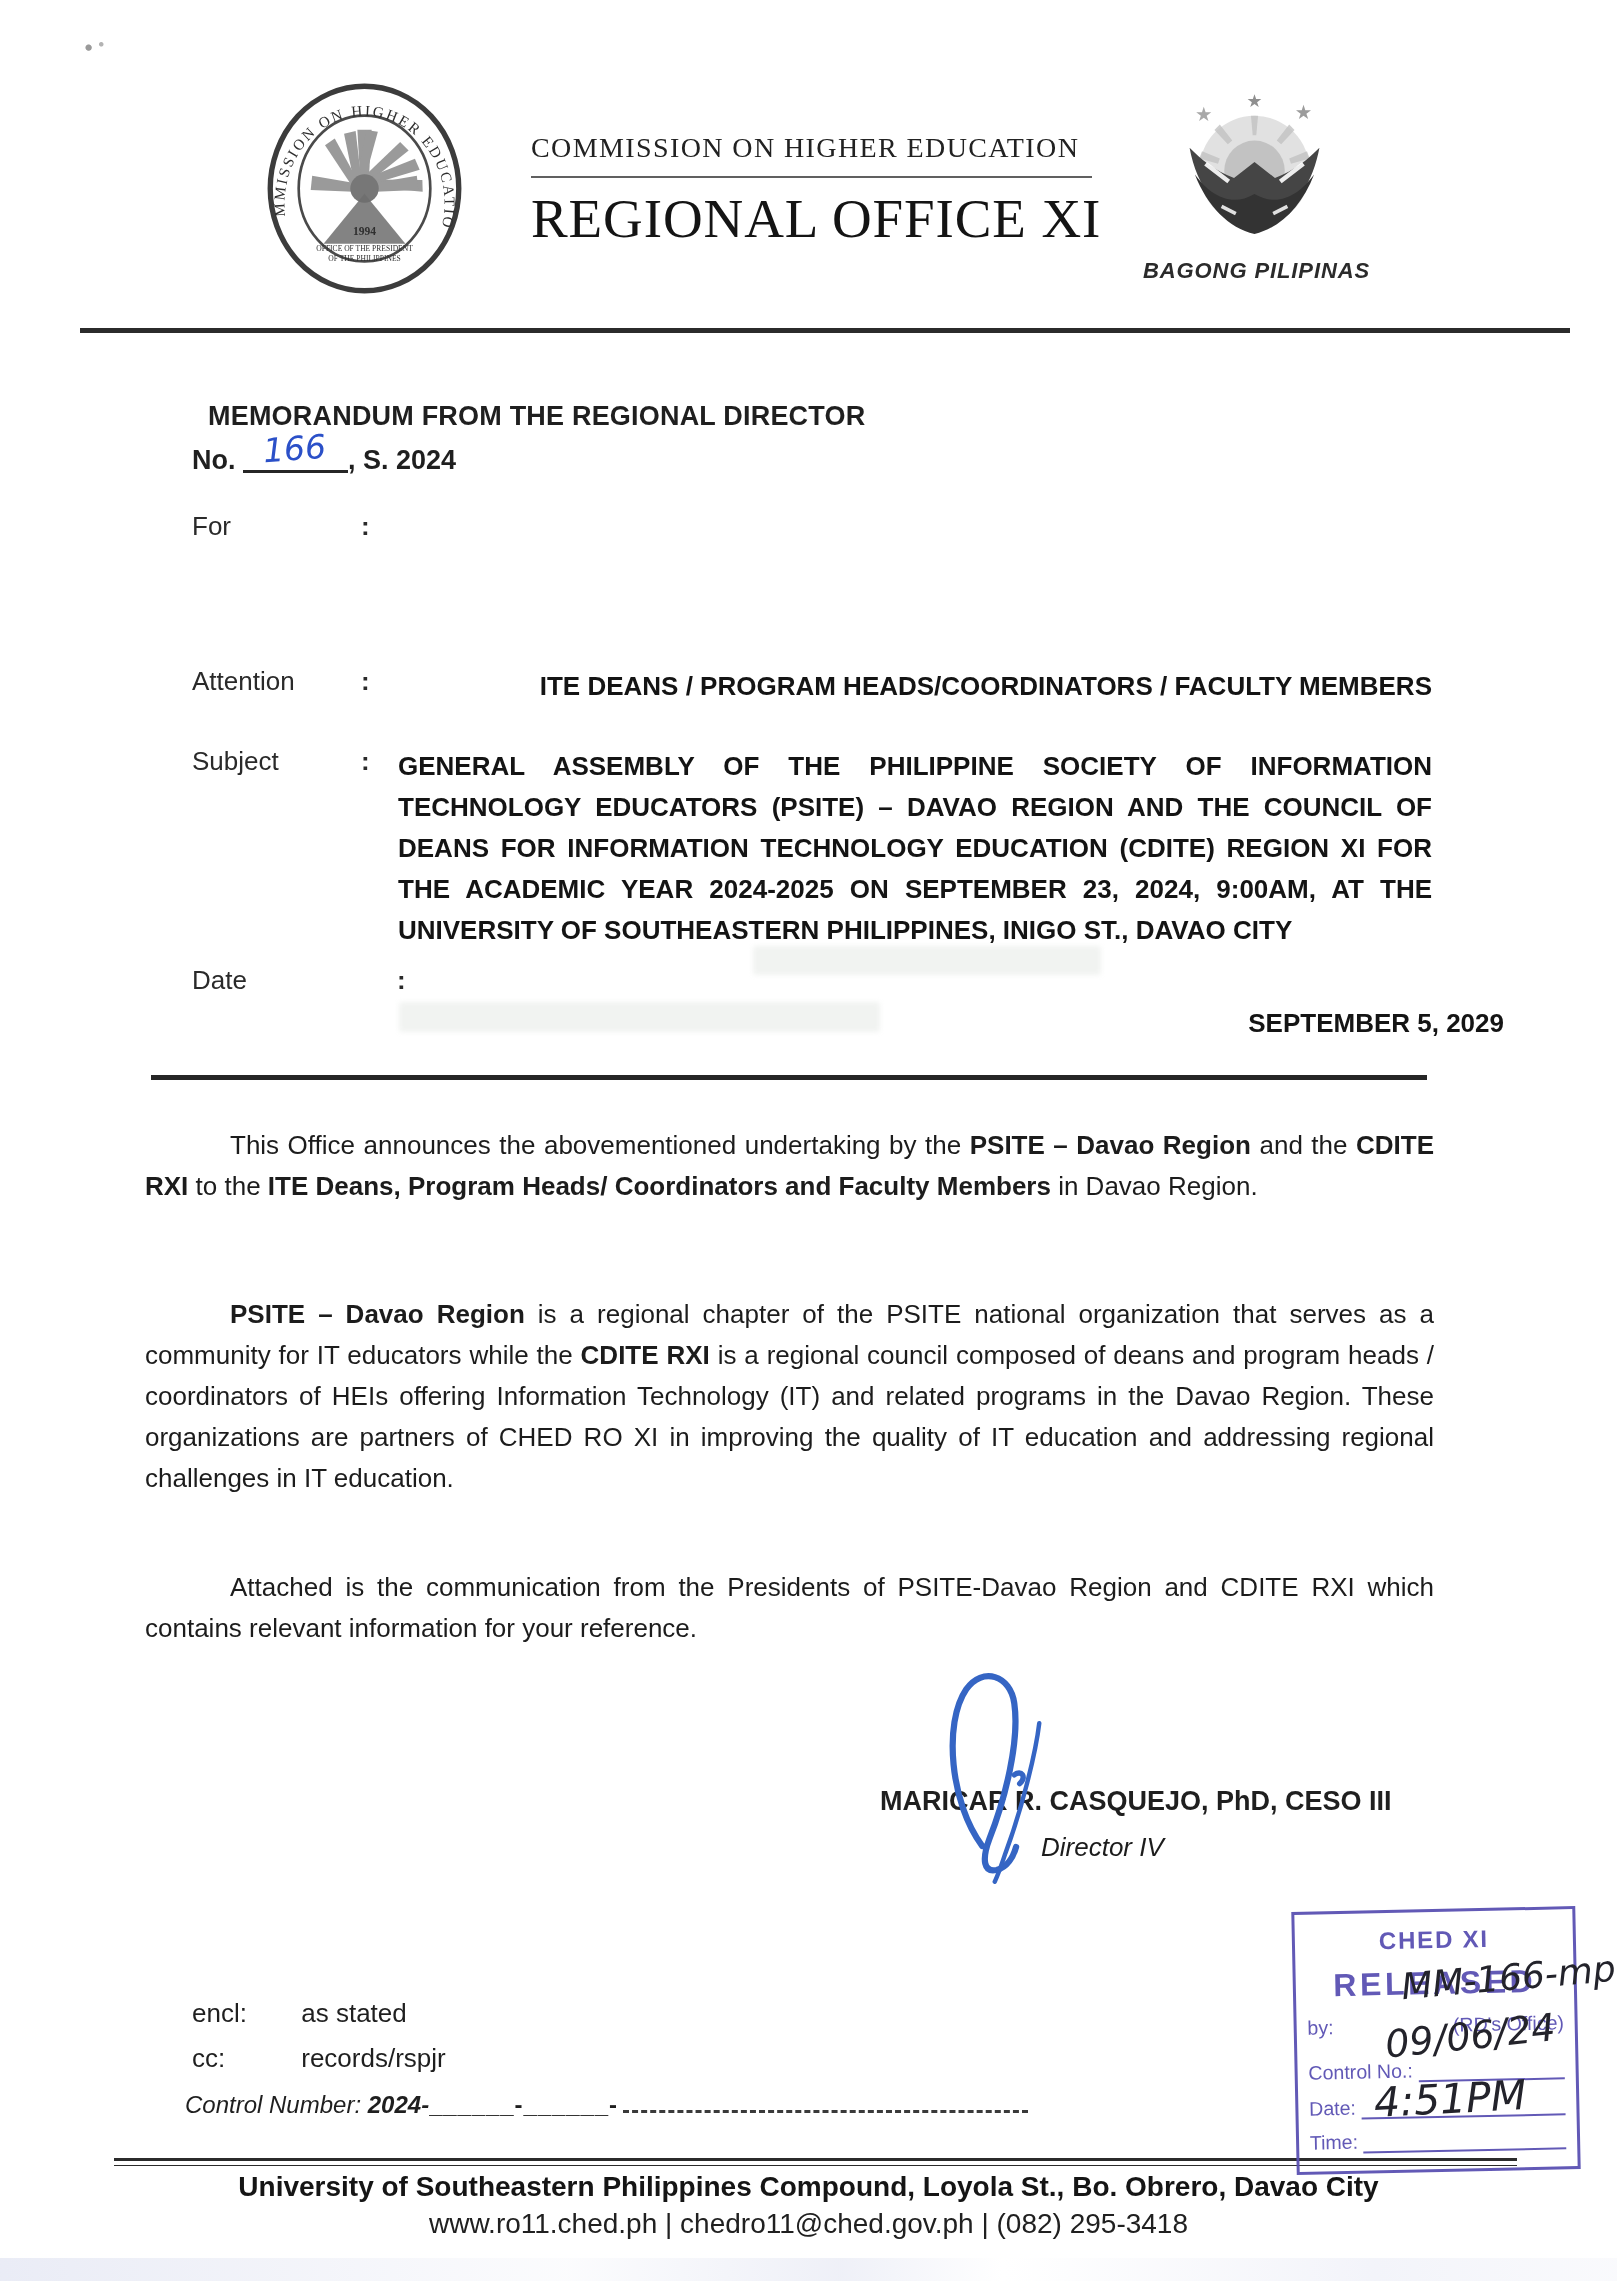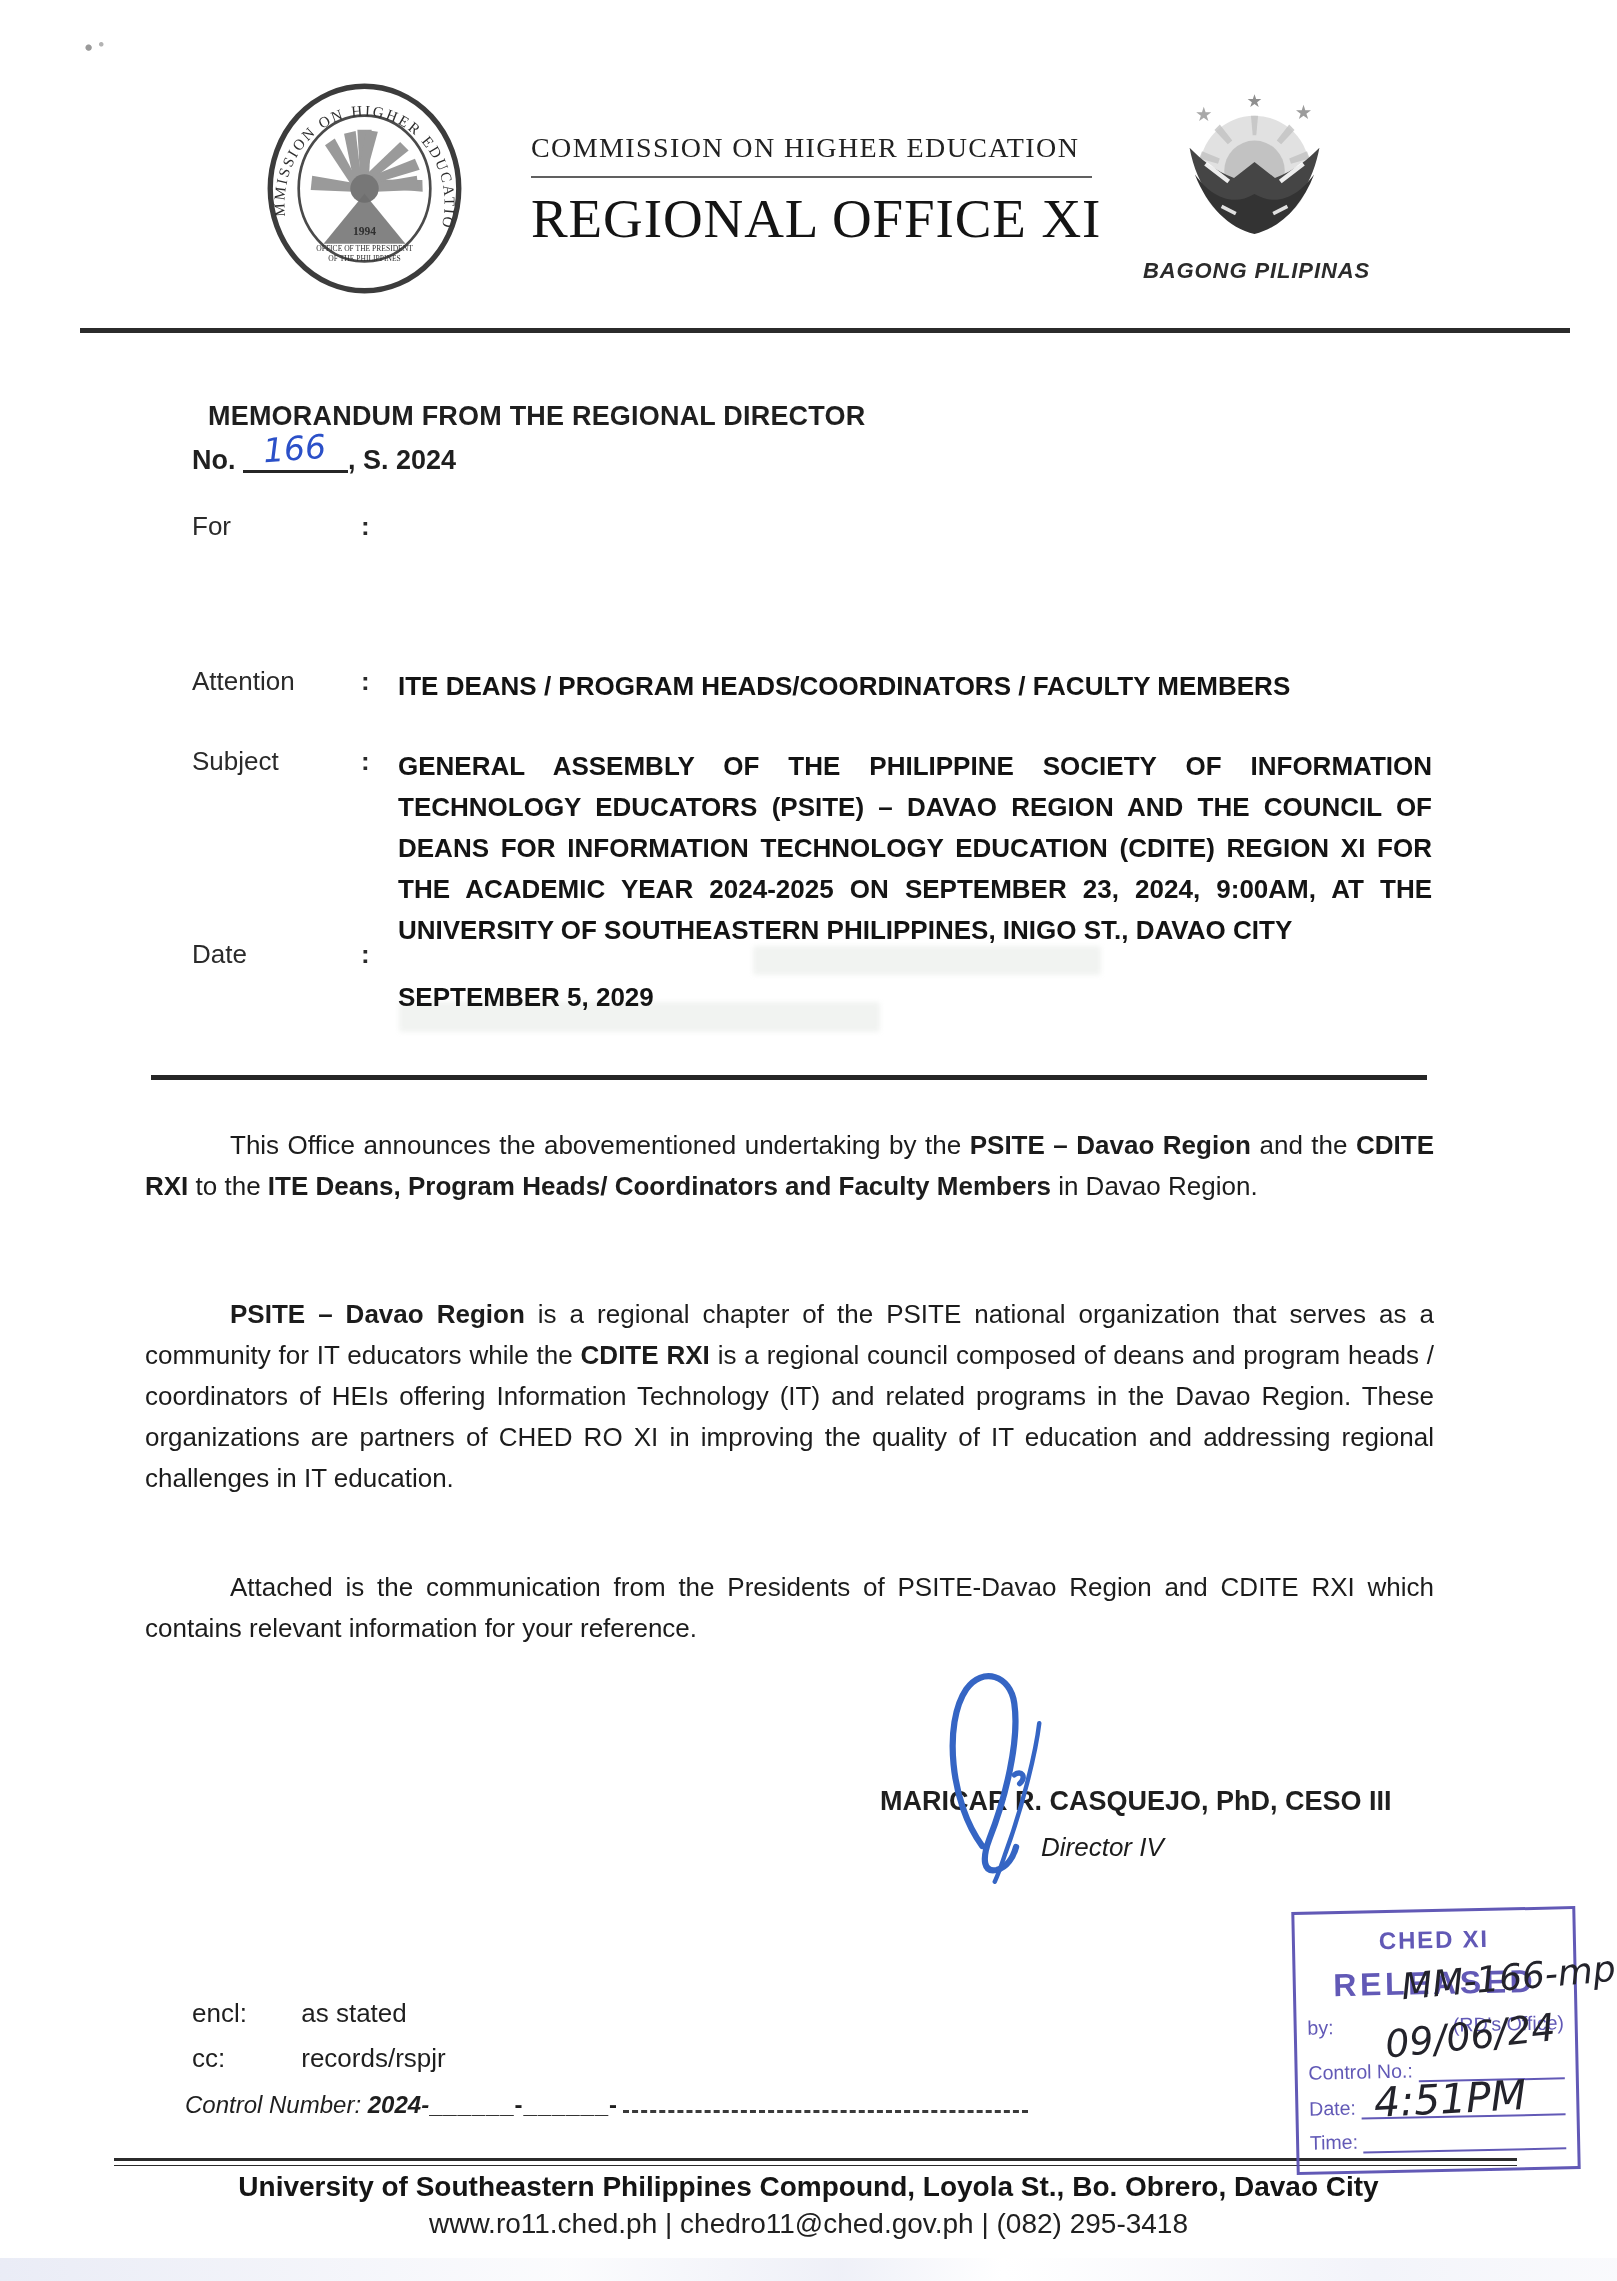--- a/index.html
+++ b/index.html
@@ -22,25 +22,25 @@
   .memo-title{position:absolute;left:208px;top:401px;font-size:27px;font-weight:700;letter-spacing:0.2px;}
   .memo-no{position:absolute;left:192px;top:443px;font-size:27px;font-weight:700;}
   .no-blank{display:inline-block;width:105px;border-bottom:3.6px solid #262626;position:relative;height:27px;vertical-align:-3.6px;}
   .no-hw{position:absolute;left:19.6px;top:-14.3px;font-size:33px;font-weight:400;font-style:italic;color:#2b50c8;transform:rotate(-4deg);font-family:"DejaVu Sans",sans-serif;}
 
   
   .frow{position:absolute;left:192px;width:1240px;display:grid;grid-template-columns:169px 37px 1034px;}
   .flabel{font-size:26px;color:#2a2a2a;}
   .fcolon{font-size:26px;color:#2a2a2a;font-weight:700;}
   .fvalue{font-size:26px;font-weight:700;line-height:41px;text-align:justify;color:#141414;}
-  .fvalue.plain{text-align:left;}
+  .fvalue.plain{text-align:right;}
   .row-for{top:511px;}
   .row-attn{top:666px;}
   .row-subj{top:746px;}
-  .row-date{top:939px;}
+  .row-date{top:965px;gap:36px;}
   .date-val{margin-top:38px;}
   .rule-mid{position:absolute;left:151px;top:1075px;width:1276px;height:4.5px;background:#262626;}
 
   
   .para{position:absolute;left:145px;width:1289px;font-size:26px;line-height:41px;text-align:justify;color:#1c1c1c;text-indent:85px;}
   .p1{top:1125px;}
   .p2{top:1294px;}
   .p3{top:1567px;}
   .b{font-weight:700;}
 

